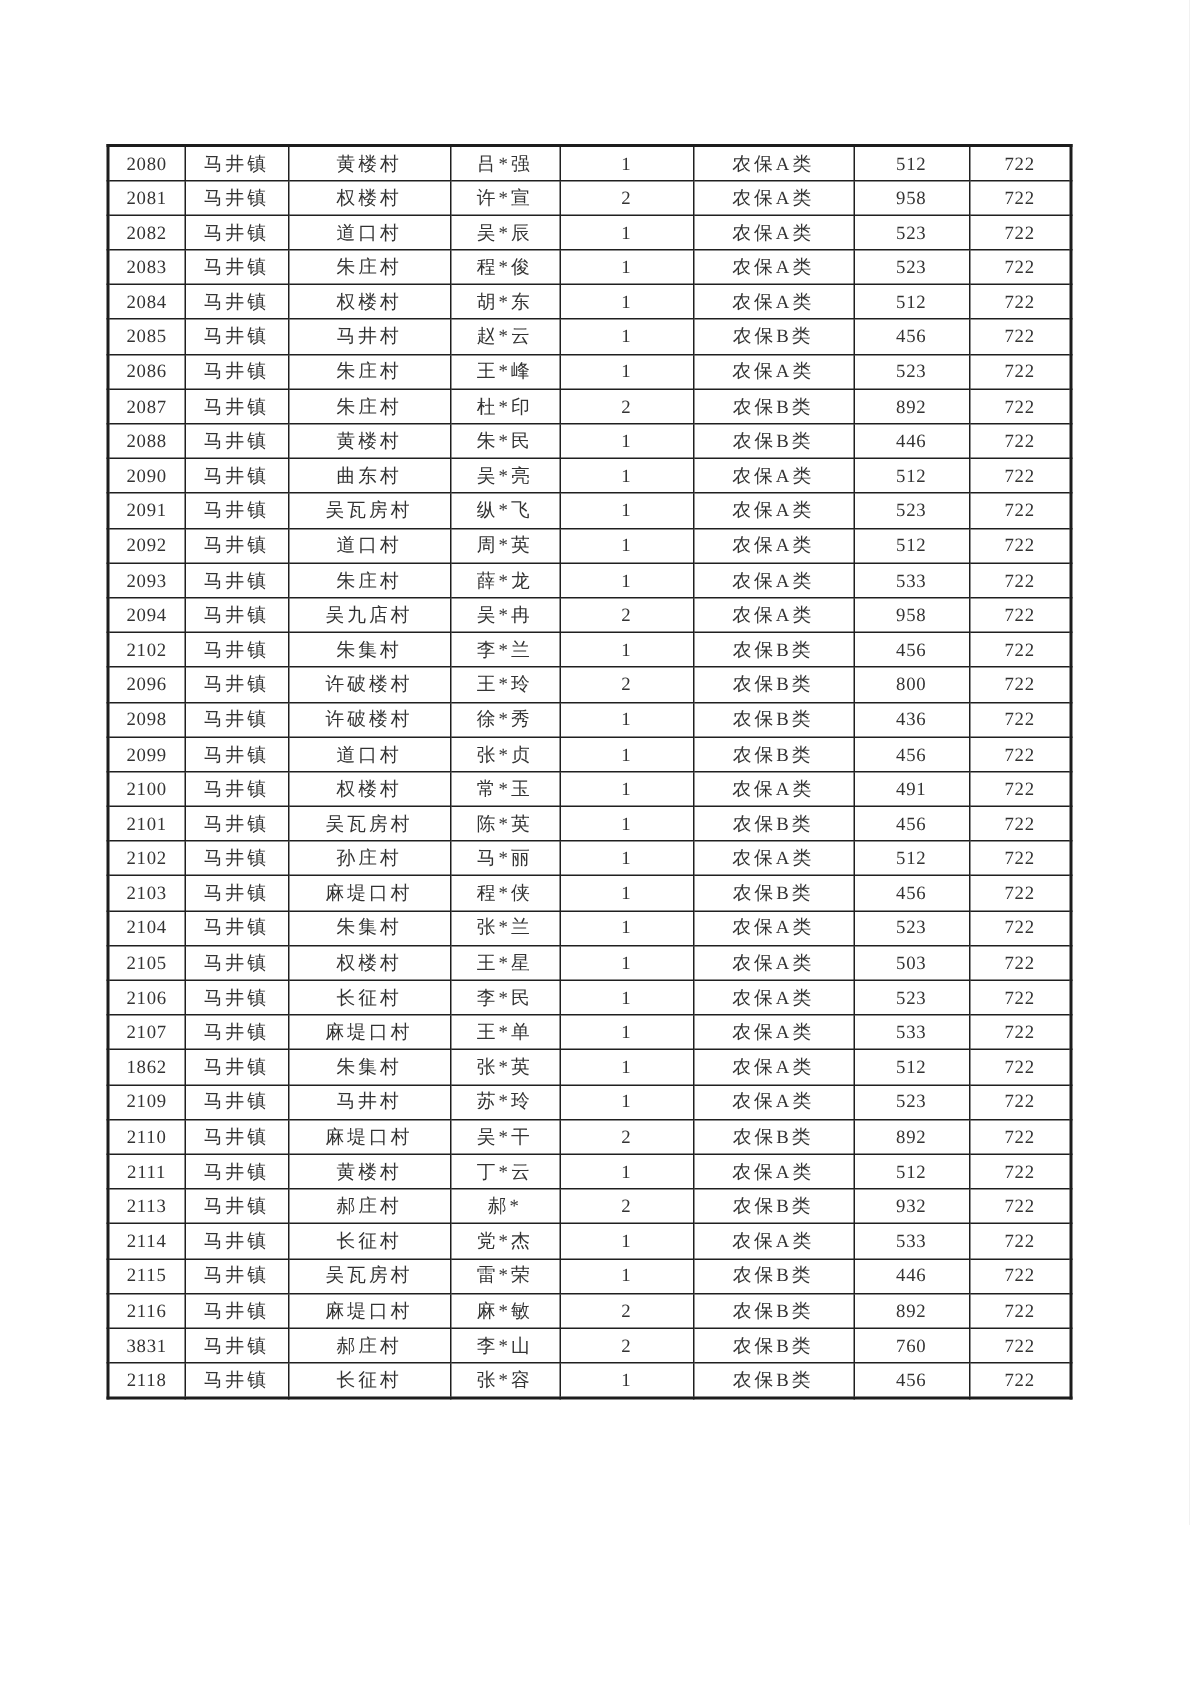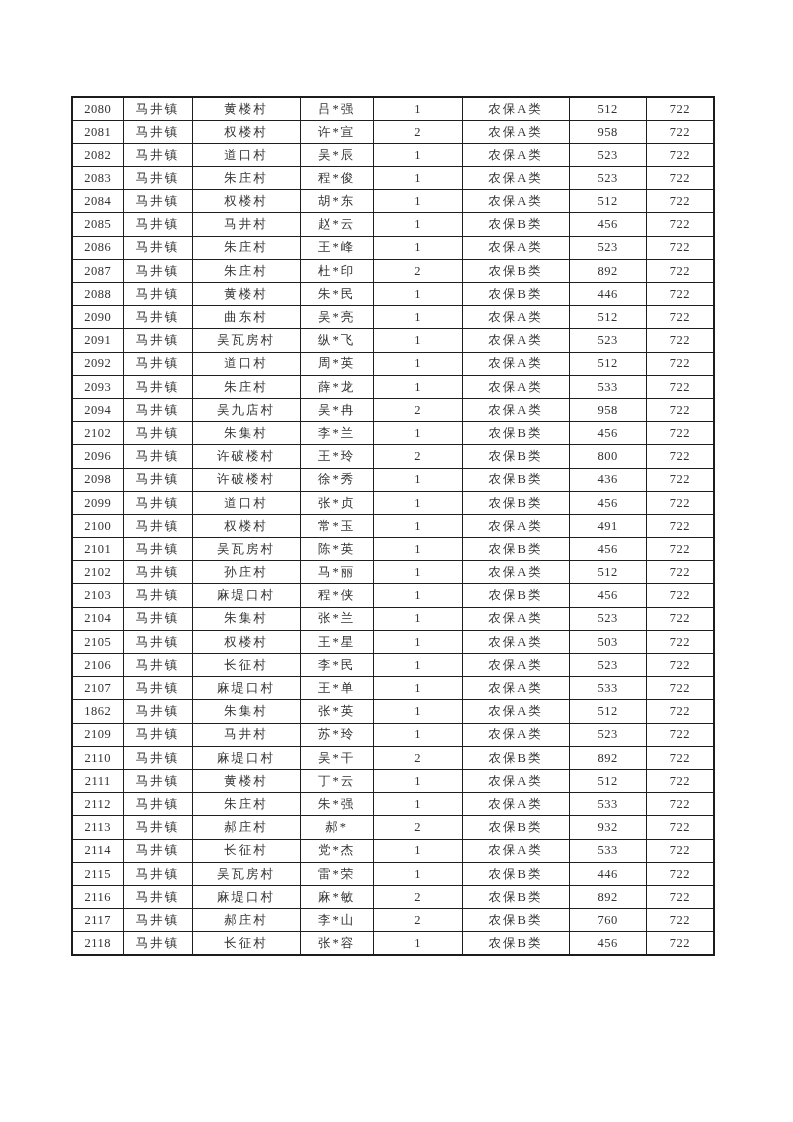--- a/index.html
+++ b/index.html
@@ -358,30 +358,20 @@
           <td>2111</td>
           <td>马井镇</td>
           <td>黄楼村</td>
           <td>丁*云</td>
           <td>1</td>
           <td>农保A类</td>
           <td>512</td>
           <td>722</td>
         </tr>
         <tr>
-          <td>2112</td>
-          <td>马井镇</td>
-          <td>朱庄村</td>
-          <td>朱*强</td>
-          <td>1</td>
-          <td>农保A类</td>
-          <td>533</td>
-          <td>722</td>
-        </tr>
-        <tr>
           <td>2113</td>
           <td>马井镇</td>
           <td>郝庄村</td>
           <td>郝*</td>
           <td>2</td>
           <td>农保B类</td>
           <td>932</td>
           <td>722</td>
         </tr>
         <tr>
@@ -408,21 +398,21 @@
           <td>2116</td>
           <td>马井镇</td>
           <td>麻堤口村</td>
           <td>麻*敏</td>
           <td>2</td>
           <td>农保B类</td>
           <td>892</td>
           <td>722</td>
         </tr>
         <tr>
-          <td>2117</td>
+          <td>3831</td>
           <td>马井镇</td>
           <td>郝庄村</td>
           <td>李*山</td>
           <td>2</td>
           <td>农保B类</td>
           <td>760</td>
           <td>722</td>
         </tr>
         <tr>
           <td>2118</td>

